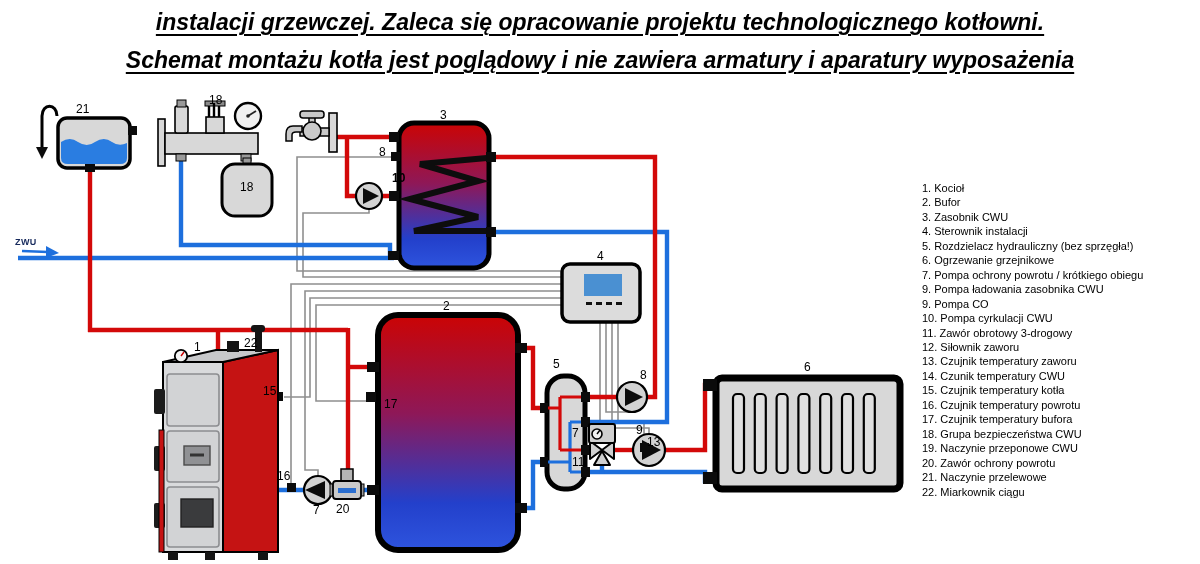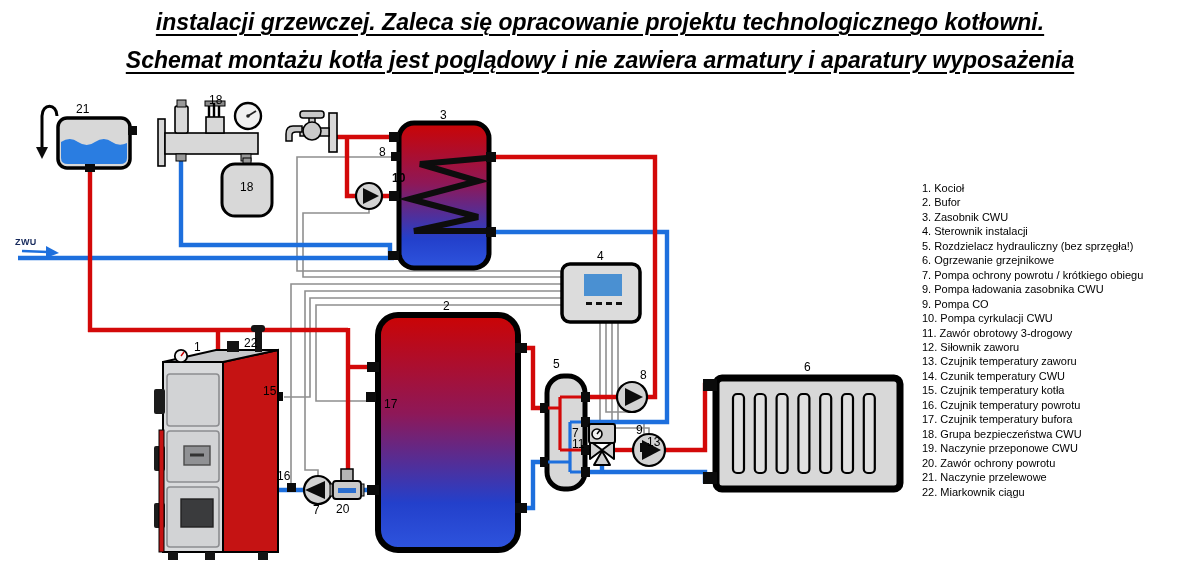--- a/index.html
+++ b/index.html
@@ -273,21 +273,21 @@
       <span class="dlabel" style="left: 352px; top: 398px; padding-left: 32px;">17</span>
       <span class="dlabel" style="left: 263px; top: 385px;">15</span>
       <span class="dlabel" style="left: 194px; top: 341px;">1</span>
       <span class="dlabel" style="left: 244px; top: 337px;">22</span>
       <span class="dlabel" style="left: 277px; top: 470px;">16</span>
       <span class="dlabel" style="left: 313px; top: 504px;">7</span>
       <span class="dlabel" style="left: 336px; top: 503px;">20</span>
       <span class="dlabel" style="left: 553px; top: 358px;">5</span>
       <span class="dlabel" style="left: 640px; top: 369px;">8</span>
       <span class="dlabel" style="left: 572px; top: 427px;">7</span>
-      <span class="dlabel" style="left: 572px; top: 438px; text-align: center;">11</span>
+      <span class="dlabel" style="left: 572px; top: 456px; text-align: center;">11</span>
       <span class="dlabel" style="left: 636px; top: 424px;">9</span>
       <span class="dlabel" style="left: 647px; top: 436px;">13</span>
       <span class="dlabel" style="left: 804px; top: 361px;">6</span>
     </div>
   <span class="zwu-label">ZWU</span>
 
   <div class="legend">
       <div class="legend-item">1. Kocioł</div>
       <div class="legend-item">2. Bufor</div>
       <div class="legend-item">3. Zasobnik CWU</div>

